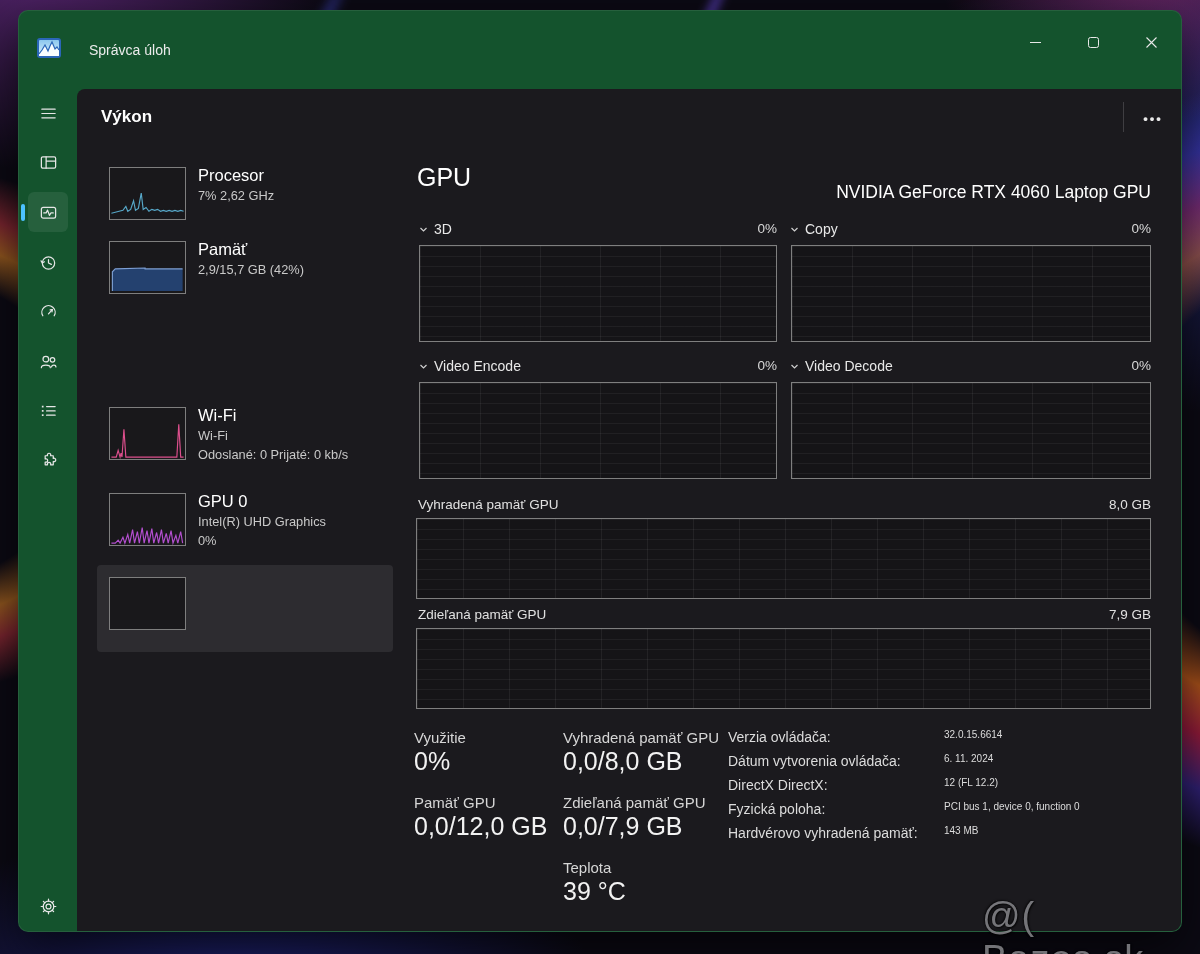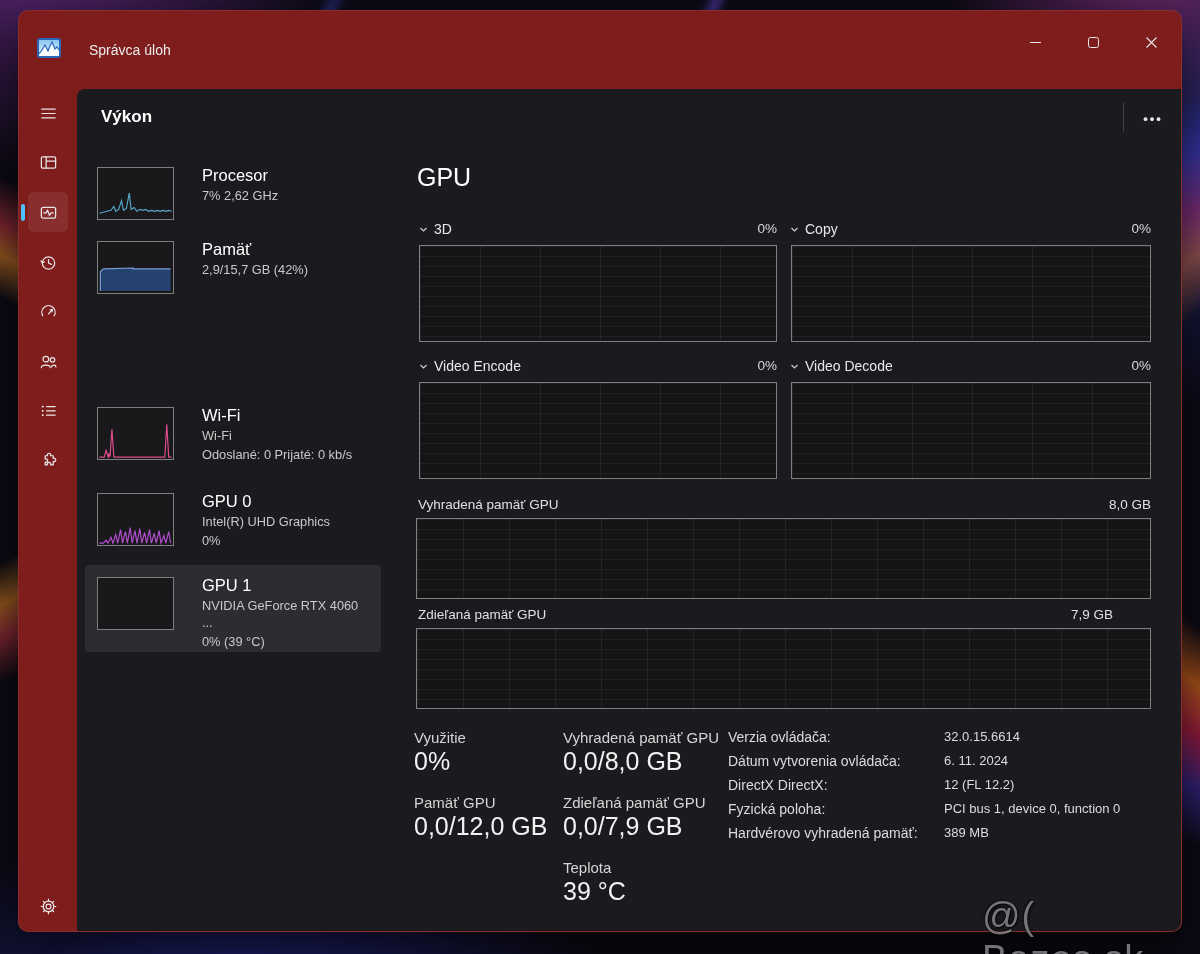--- a/index.html
+++ b/index.html
@@ -17,21 +17,21 @@
       #0c0a14;
   }
   .streak { position:absolute; filter:blur(5px); z-index:0; }
   .streak.s1 { left:285px; top:-50px; width:12px; height:280px; transform:rotate(26deg);
     background:linear-gradient(180deg, transparent, #4a52e8 45%, transparent); }
   .streak.s2 { left:690px; top:-70px; width:9px; height:240px; transform:rotate(24deg);
     background:linear-gradient(180deg, transparent, #6a4ae0 45%, transparent); }
 
   
   #win { position:absolute; left:18px; top:10px; width:1164px; height:922px;
-    background:#7f1d1d; border:1px solid rgba(255,255,255,.08); border-radius:10px;
+    background:#14532d; border:1px solid rgba(255,255,255,.08); border-radius:10px;
     overflow:hidden; box-shadow:0 18px 50px rgba(0,0,0,.65); z-index:2; }
 
   
   #titlebar { position:absolute; left:0; top:0; right:0; height:78px; }
   #appicon { position:absolute; left:18px; top:27px; width:24px; height:20px;
     border:2px solid #2b66b8; border-radius:3px;
     background:linear-gradient(180deg,#8cc7ee 0%,#d9f1fd 100%); }
   #appicon svg { display:block; }
   #wintitle { position:absolute; left:70px; top:31px; font-size:14px; color:#ececec; }
   #controls { position:absolute; top:14px; right:7px; display:flex; gap:12px; }
@@ -55,22 +55,22 @@
   #page-title { position:absolute; left:24px; top:18px; font-size:17px; font-weight:700; color:#ffffff; }
   #runtask { position:absolute; left:858px; top:12px; height:34px; display:flex;
     align-items:center; gap:11px; padding:0 10px; border-radius:4px; color:#ececec; font-size:14px; }
   #runtask svg { stroke:#e6e6e6; fill:none; stroke-width:1.3; stroke-linecap:round; }
   #hdr-sep { position:absolute; left:1046px; top:13px; width:1px; height:30px; background:rgba(255,255,255,.16); }
   #morebtn { position:absolute; left:1056px; top:12px; width:40px; height:34px; border-radius:4px;
     display:flex; align-items:center; justify-content:center; color:#e8e8e8;
     font-size:13px; letter-spacing:2px; font-weight:700; }
 
   
-  .row { position:absolute; left:8px; width:296px; border-radius:4px;
-    display:flex; gap:28px; padding:12px 10px 10px 12px; }
+  .row { position:absolute; left:20px; width:296px; border-radius:4px;
+    display:flex; gap:12px; padding:12px 10px 10px 12px; }
   .row.selected { background:#2d2c30; }
   .thumb { width:77px; height:53px; flex:0 0 auto; background:#19181b; border:1px solid #7e7e7e; }
   .thumb svg { display:block; }
   .rtext .t { font-size:16.5px; color:#ffffff; line-height:20px; margin-top:-2px; }
   .rtext .s { font-size:12.8px; color:#c9c9c9; line-height:17px; margin-top:2px; }
 
   
   #main { position:absolute; left:334px; top:0; width:740px; height:844px; }
   #gpu-title { position:absolute; left:6px; top:74px; font-size:25px; font-weight:300; color:#ffffff; }
   #gpu-device { position:absolute; right:0; top:93px; font-size:17.5px; color:#ffffff; }
@@ -84,21 +84,21 @@
       repeating-linear-gradient(90deg, rgba(255,255,255,.06) 0 1px, transparent 1px 60px),
       repeating-linear-gradient(180deg, rgba(255,255,255,.05) 0 1px, transparent 1px 10px); }
   .chartbox.wide { background-image:
       repeating-linear-gradient(90deg, rgba(255,255,255,.06) 0 1px, transparent 1px 46px),
       repeating-linear-gradient(180deg, rgba(255,255,255,.05) 0 1px, transparent 1px 10px); }
   .mem-lbl { position:absolute; font-size:13.5px; color:#e0e0e0; }
 
   .stat-lbl { position:absolute; font-size:15px; color:#d6d6d6; }
   .stat-val { position:absolute; font-size:25px; font-weight:300; color:#f2f2f2; }
   .det-lbl { position:absolute; font-size:14px; color:#dcdcdc; }
-  .det-val { position:absolute; font-size:13px; color:#dcdcdc; }
+  .det-val { position:absolute; font-size:10px; color:#dcdcdc; }
 
   #watermark { position:absolute; left:982px; top:895px; z-index:5; font-size:38px;
     letter-spacing:1px; color:rgba(185,185,192,.62); font-weight:400;
     text-shadow:1px 1px 2px rgba(0,0,0,.85), -1px -1px 2px rgba(0,0,0,.55); }
 </style>
 </head>
 <body>
 
 <div class="streak s1"></div>
 <div class="streak s2"></div>
@@ -247,29 +247,25 @@
         <div class="t">GPU 0</div>
         <div class="s">Intel(R) UHD Graphics</div>
         <div class="s">0%</div>
       </div>
     </div>
 
     <div class="row selected" style="top:476px;height:87px">
       <div class="thumb">
         <svg width="75" height="51" viewBox="0 0 77 53"></svg>
       </div>
-      <div class="rtext">
-        <div class="t">GPU 1</div>
-        <div class="s">NVIDIA GeForce RTX 4060 ...</div>
-        <div class="s">0% (39 °C)</div>
-      </div>
     </div>
 
     <div id="main">
       <div id="gpu-title">GPU</div>
+      <div id="gpu-device">NVIDIA GeForce RTX 4060 Laptop GPU</div>
 
       <div class="chart-hdr" style="left:7px;top:130px">
         <svg width="11" height="11" viewBox="0 0 11 11">
             <polyline points="2.5,4 5.5,7 8.5,4"></polyline>
           </svg>
         <span>3D</span>
       </div>
       <div class="chart-val" style="top:132px;left:330px;width:36px;text-align:right">0%</div>
       <div class="chartbox" style="left:8px;top:156px;width:358px;height:97px"></div>
 
@@ -298,21 +294,21 @@
         <span>Video Decode</span>
       </div>
       <div class="chart-val" style="top:269px;left:704px;width:36px;text-align:right">0%</div>
       <div class="chartbox" style="left:380px;top:293px;width:360px;height:97px"></div>
 
       <div class="mem-lbl" style="left:7px;top:408px">Vyhradená pamäť GPU</div>
       <div class="mem-lbl" style="top:408px;left:660px;width:80px;text-align:right">8,0 GB</div>
       <div class="chartbox wide" style="left:5px;top:429px;width:735px;height:81px"></div>
 
       <div class="mem-lbl" style="left:7px;top:518px">Zdieľaná pamäť GPU</div>
-      <div class="mem-lbl" style="top:518px;left:660px;width:80px;text-align:left">7,9 GB</div>
+      <div class="mem-lbl" style="top:518px;left:660px;width:80px;text-align:right">7,9 GB</div>
       <div class="chartbox wide" style="left:5px;top:539px;width:735px;height:81px"></div>
 
       <div class="stat-lbl" style="left:3px;top:640px">Využitie</div>
       <div class="stat-val" style="left:3px;top:658px">0%</div>
       <div class="stat-lbl" style="left:3px;top:705px">Pamäť GPU</div>
       <div class="stat-val" style="left:3px;top:723px">0,0/12,0 GB</div>
 
       <div class="stat-lbl" style="left:152px;top:640px">Vyhradená pamäť GPU</div>
       <div class="stat-val" style="left:152px;top:658px">0,0/8,0 GB</div>
       <div class="stat-lbl" style="left:152px;top:705px">Zdieľaná pamäť GPU</div>
@@ -322,18 +318,18 @@
 
       <div class="det-lbl" style="left:317px;top:640px">Verzia ovládača:</div>
       <div class="det-val" style="left:533px;top:640px">32.0.15.6614</div>
       <div class="det-lbl" style="left:317px;top:664px">Dátum vytvorenia ovládača:</div>
       <div class="det-val" style="left:533px;top:664px">6. 11. 2024</div>
       <div class="det-lbl" style="left:317px;top:688px">DirectX DirectX:</div>
       <div class="det-val" style="left:533px;top:688px">12 (FL 12.2)</div>
       <div class="det-lbl" style="left:317px;top:712px">Fyzická poloha:</div>
       <div class="det-val" style="left:533px;top:712px">PCI bus 1, device 0, function 0</div>
       <div class="det-lbl" style="left:317px;top:736px">Hardvérovo vyhradená pamäť:</div>
-      <div class="det-val" style="left:533px;top:736px">389 MB</div>
+      <div class="det-val" style="left:533px;top:736px">143 MB</div>
     </div>
   </div>
 </div>
 
 <div id="watermark">@( Bazos.sk</div>
 
 </body></html>

